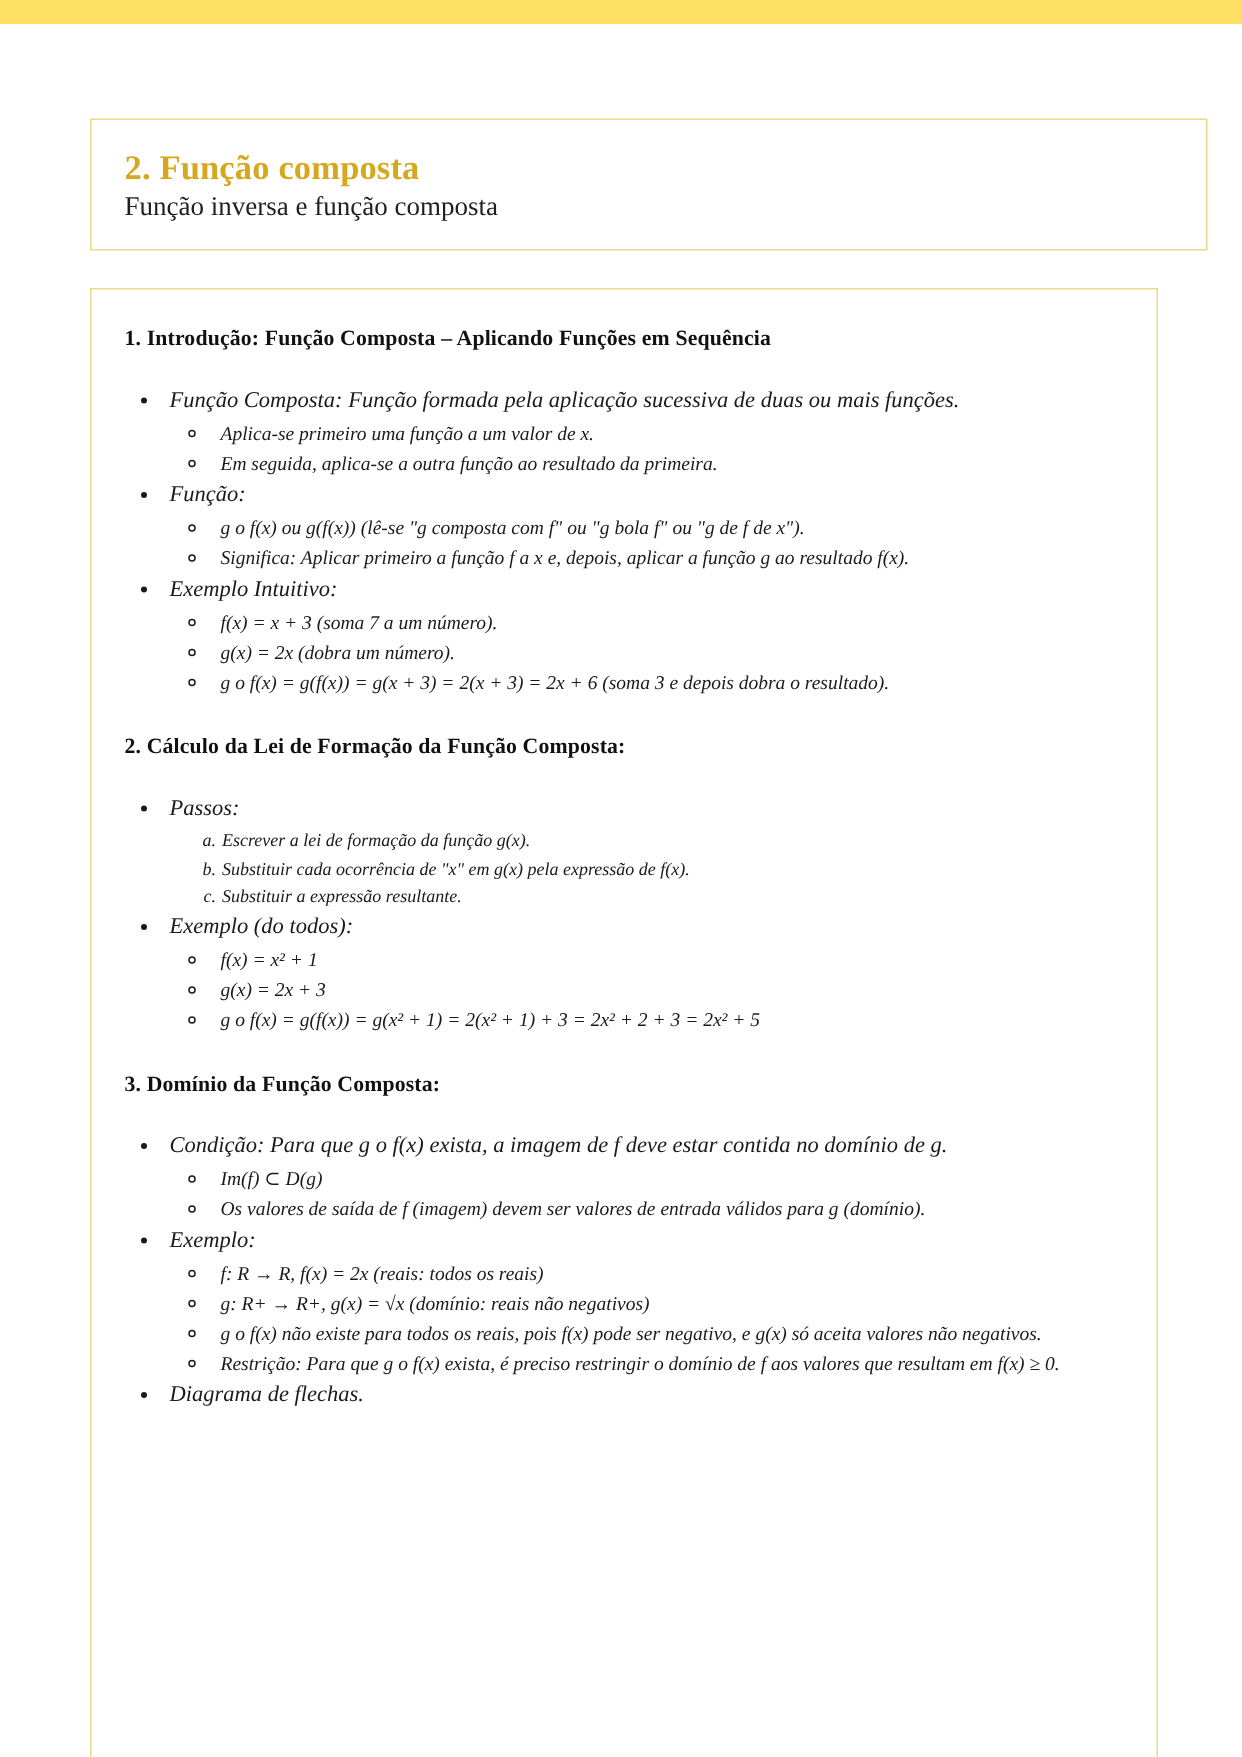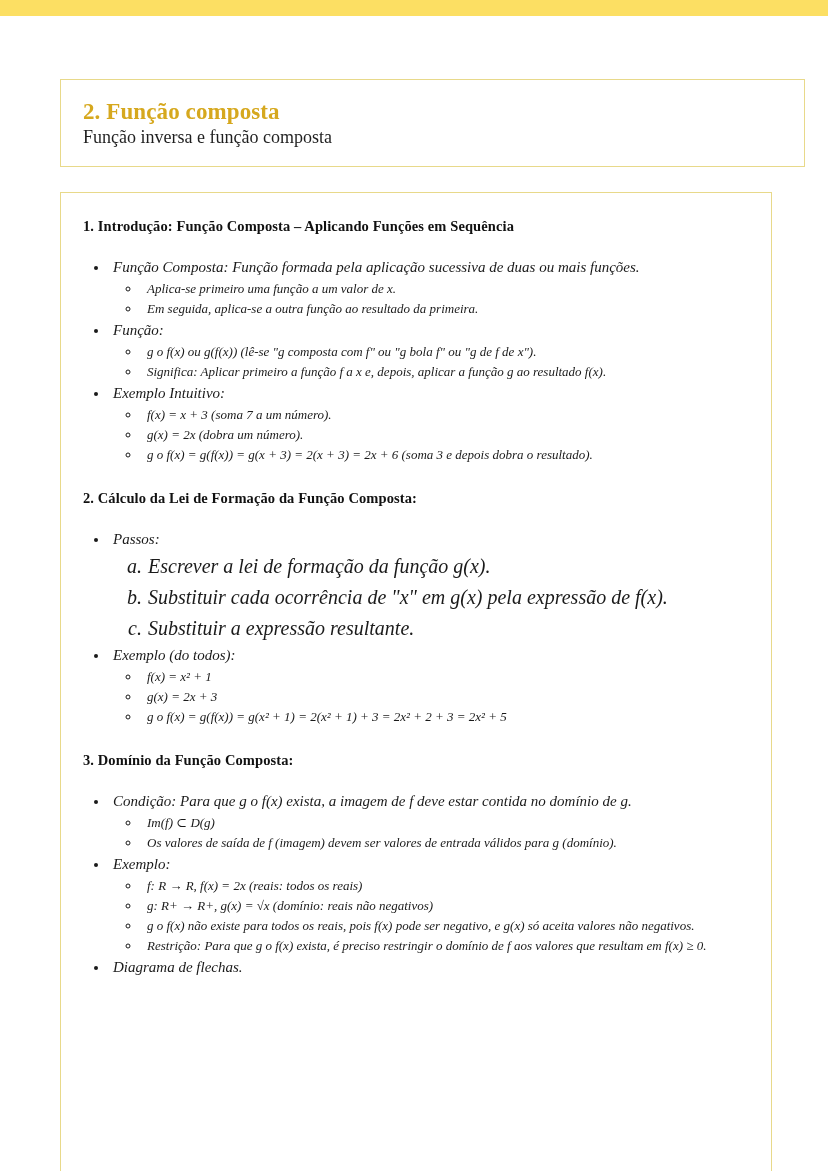--- a/index.html
+++ b/index.html
@@ -84,21 +84,21 @@
     font-size: 13px;
     line-height: 1.54;
     padding-left: 6px;
   }
   ol.alpha {
     margin: 0;
     padding-left: 34px;
     list-style-type: lower-alpha;
   }
   ol.alpha > li {
-    font-size: 20px;
+    font-size: 12px;
     line-height: 1.54;
     padding-left: 1px;
   }
   li::marker {
     color: #1a1a1a;
   }
   .txt { display: inline; }
 </style>
 </head>
 <body>

